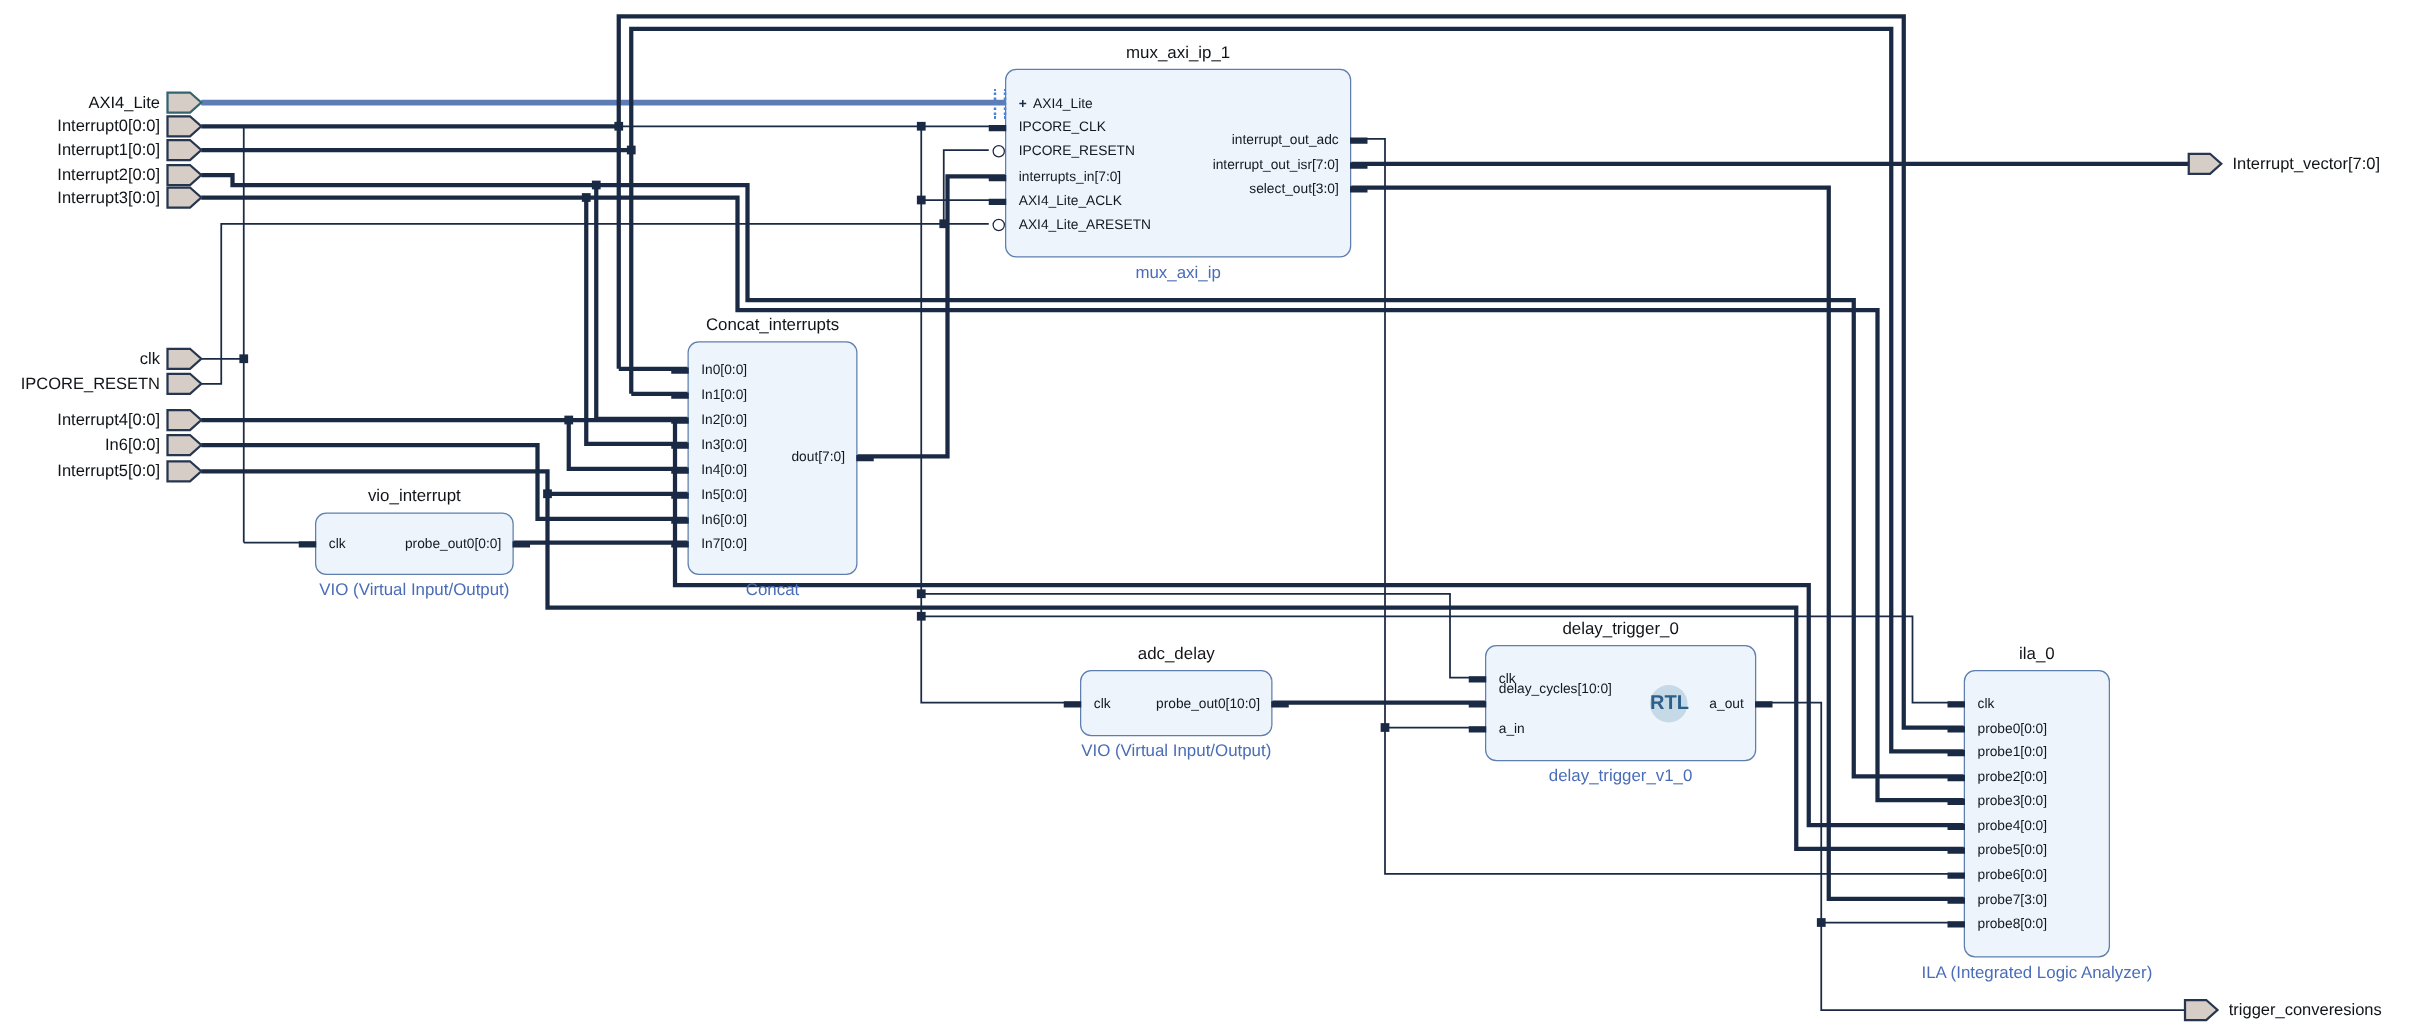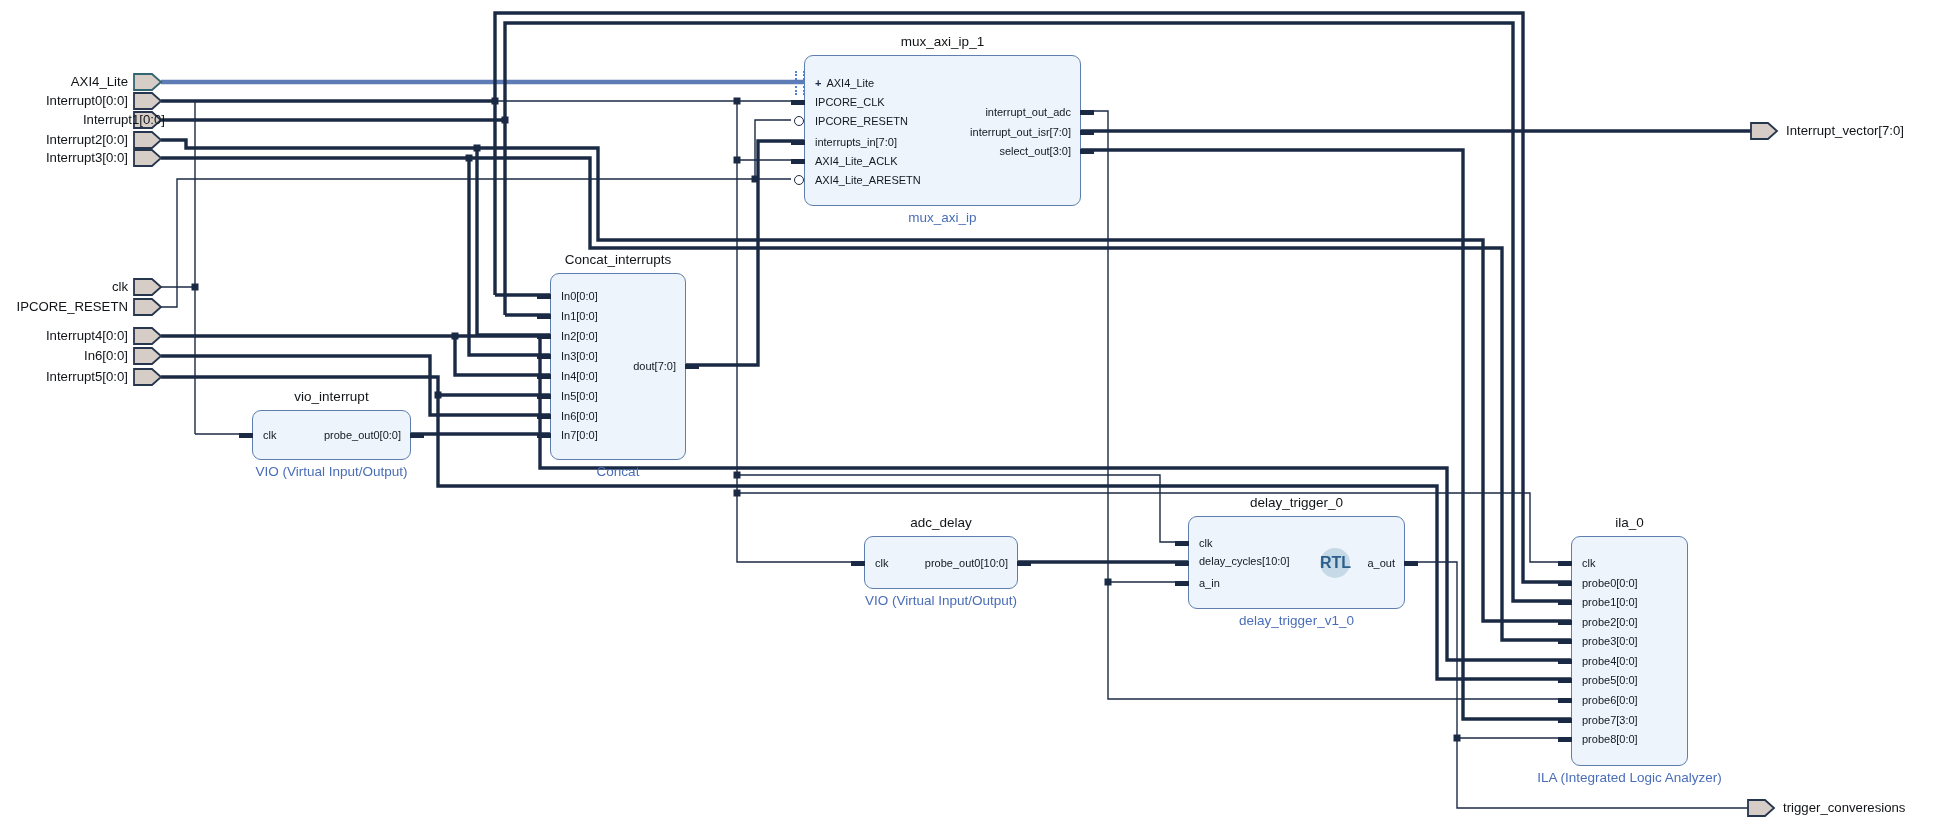--- a/index.html
+++ b/index.html
@@ -90,21 +90,21 @@
       <path d="M134,279 H152 L161,287 L152,295 H134 Z" fill="#d6cdc6" stroke="#26364e" stroke-width="1.8"></path>
       <path d="M134,299 H152 L161,307 L152,315 H134 Z" fill="#d6cdc6" stroke="#26364e" stroke-width="1.8"></path>
       <path d="M134,328 H152 L161,336 L152,344 H134 Z" fill="#d6cdc6" stroke="#26364e" stroke-width="1.8"></path>
       <path d="M134,348 H152 L161,356 L152,364 H134 Z" fill="#d6cdc6" stroke="#26364e" stroke-width="1.8"></path>
       <path d="M134,369 H152 L161,377 L152,385 H134 Z" fill="#d6cdc6" stroke="#26364e" stroke-width="1.8"></path>
       <path d="M1751,123 h17 l9,8 l-9,8 h-17 Z" fill="#d6cdc6" stroke="#26364e" stroke-width="1.8"></path>
       <path d="M1748,800 h17 l9,8 l-9,8 h-17 Z" fill="#d6cdc6" stroke="#26364e" stroke-width="1.8"></path>
     </svg>
 <div class="ext-label leftside" style="top: 73px;">AXI4_Lite</div>
     <div class="ext-label leftside" style="top: 92px;">Interrupt0[0:0]</div>
-    <div class="ext-label leftside" style="top: 111px; padding-left: 37px;">Interrupt1[0:0]</div>
+    <div class="ext-label leftside" style="top: 111px;">Interrupt1[0:0]</div>
     <div class="ext-label leftside" style="top: 131px;">Interrupt2[0:0]</div>
     <div class="ext-label leftside" style="top: 149px;">Interrupt3[0:0]</div>
     <div class="ext-label leftside" style="top: 278px;">clk</div>
     <div class="ext-label leftside" style="top: 298px;">IPCORE_RESETN</div>
     <div class="ext-label leftside" style="top: 327px;">Interrupt4[0:0]</div>
     <div class="ext-label leftside" style="top: 347px;">In6[0:0]</div>
     <div class="ext-label leftside" style="top: 368px;">Interrupt5[0:0]</div>
     <div class="ext-label" style="left: 1786px; top: 122px;">Interrupt_vector[7:0]</div>
     <div class="ext-label" style="left: 1783px; top: 799px;">trigger_converesions</div>
     <div class="block" style="left: 804px; top: 55px; width: 277px; height: 151px;">
@@ -164,21 +164,21 @@
       <div class="port-label left" style="top: 18px;">clk</div>
       <div class="port-label right" style="top: 18px;">probe_out0[10:0]</div>
       <div class="stub r" style="top: 23.5px;"></div>
     </div>
     <div class="block-title" style="left: 804px; top: 515px; width: 274px;">adc_delay</div>
     <div class="block-subtitle" style="left: 784px; top: 593px; width: 314px;">VIO (Virtual Input/Output)</div>
     <div class="block" style="left: 1188px; top: 516px; width: 217px; height: 93px;">
       <div class="stub l" style="top: 23.5px;"></div>
       <div class="port-label left" style="top: 18px;">clk</div>
       <div class="stub l" style="top: 43.5px;"></div>
-      <div class="port-label left" style="top: 36px;">delay_cycles[10:0]</div>
+      <div class="port-label left" style="top: 26px;">delay_cycles[10:0]</div>
       <div class="stub l" style="top: 63.5px;"></div>
       <div class="port-label left" style="top: 58px;">a_in</div>
       <div class="port-label right" style="top: 38px;">a_out</div>
       <div class="stub r" style="top: 43.5px;"></div>
       <div class="rtl-badge" style="left: 131px; top: 31px;">RTL</div>
     </div>
     <div class="block-title" style="left: 1128px; top: 495px; width: 337px;">delay_trigger_0</div>
     <div class="block-subtitle" style="left: 1108px; top: 613px; width: 377px;">delay_trigger_v1_0</div>
     <div class="block" style="left: 1571px; top: 536px; width: 117px; height: 230px;">
       <div class="stub l" style="top: 23.5px;"></div>

